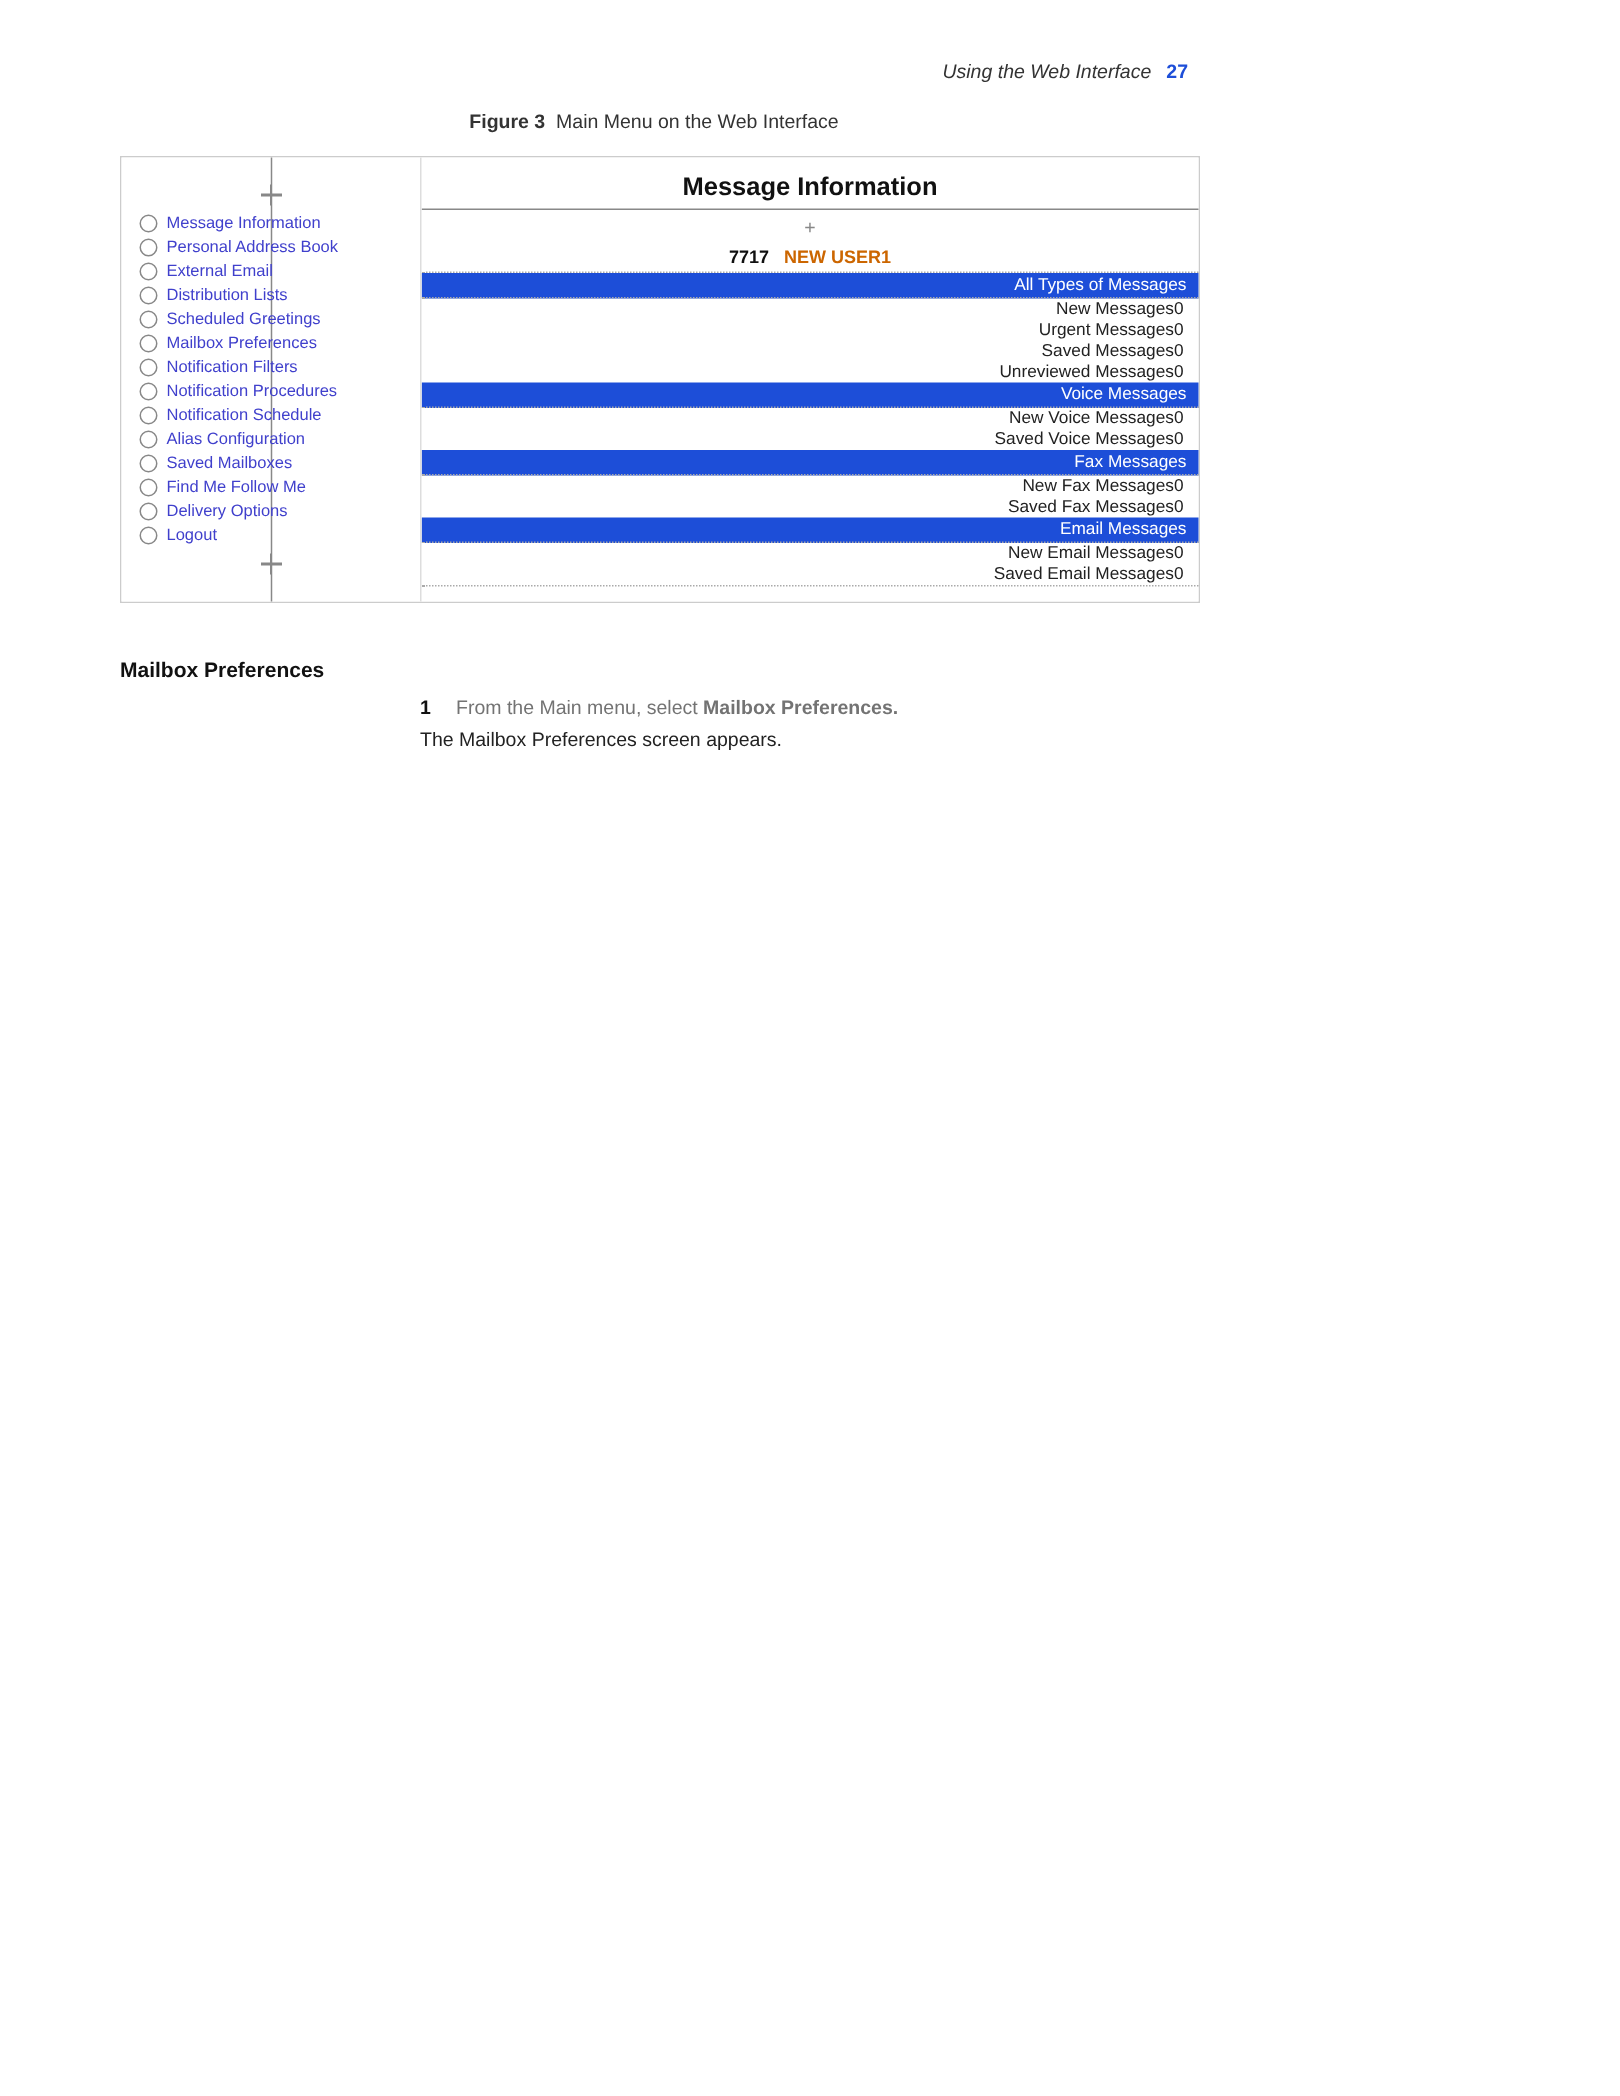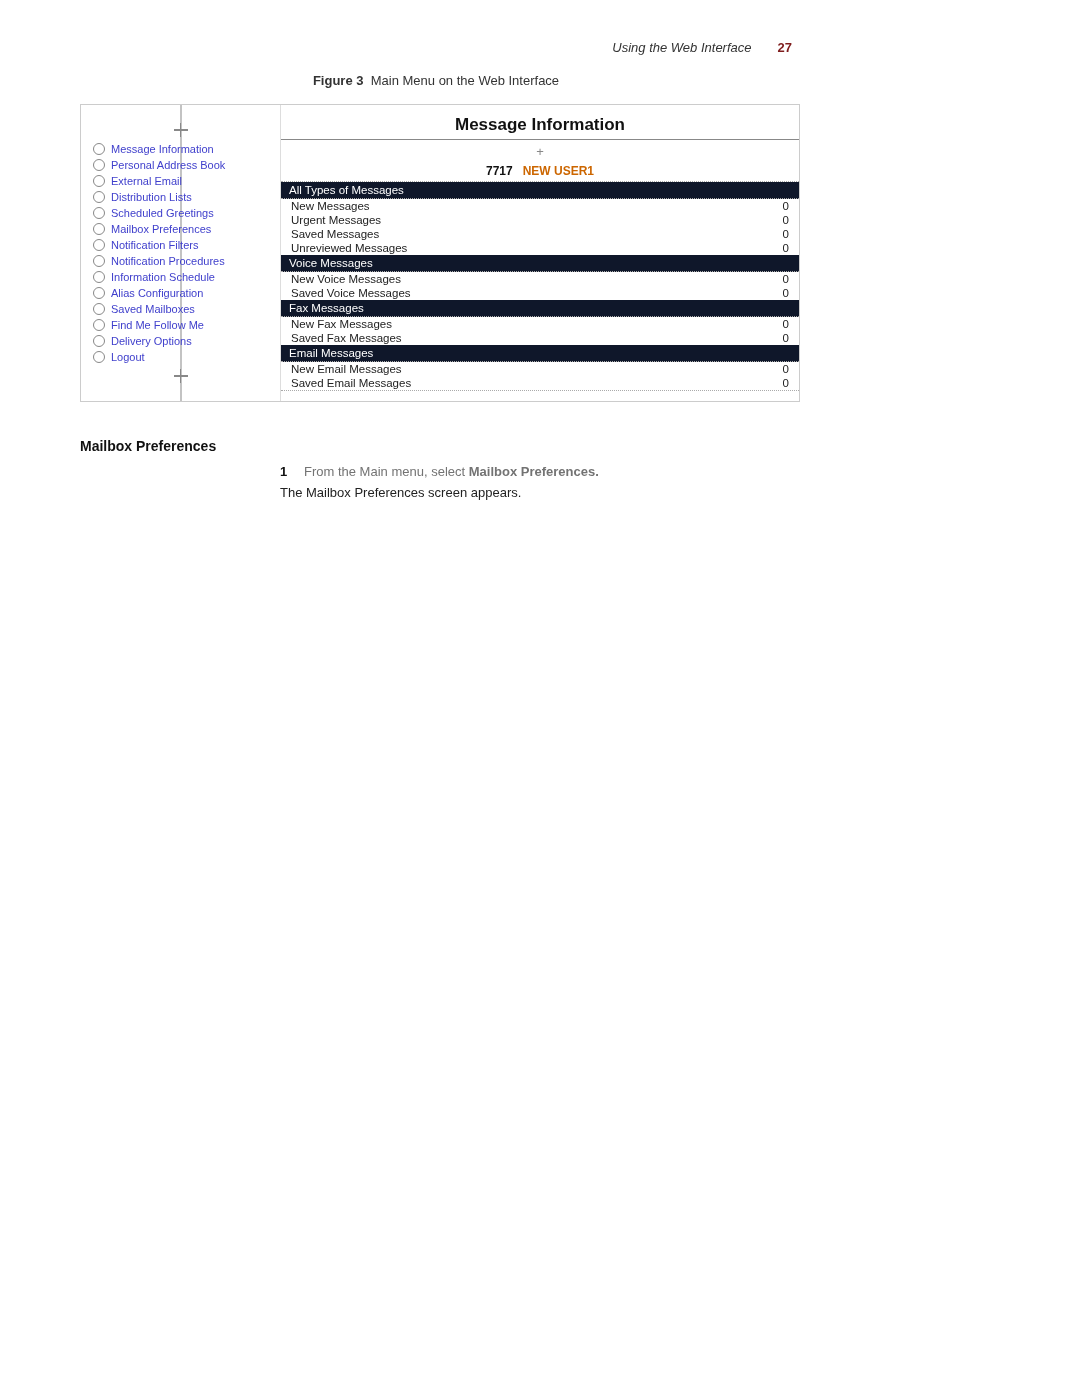--- a/index.html
+++ b/index.html
@@ -34,22 +34,22 @@
     .page-header-text {
       font-style: italic;
       font-size: 13px;
       color: #333;
     }
 
     .page-number {
       font-weight: bold;
       font-style: normal;
       font-size: 13px;
-      color: #7f1d1d;
-      margin-left: 26px;
+      color: #1d4ed8;
+      margin-left: 10px;
     }
 
     
     .figure-caption {
       text-align: center;
       font-size: 13px;
       color: #333;
       margin-bottom: 16px;
     }
 
@@ -146,39 +146,39 @@
       font-weight: bold;
       color: #111;
     }
 
     .user-name {
       color: #cc6600;
       font-weight: bold;
     }
 
     .msg-section-header {
-      background: #0f172a;
+      background: #1d4ed8;
       color: #fff;
       font-size: 11.5px;
-      text-align: left;
+      text-align: right;
       padding: 2px 8px;
       border-bottom: 1px dotted #aaa;
     }
 
     .msg-top-dotted {
       border-top: 1.5px dotted #aaa;
     }
 
     .msg-bottom-dotted {
       border-bottom: 1.5px dotted #aaa;
     }
 
     .msg-row {
       display: flex;
-      justify-content: space-between;
+      justify-content: flex-end;
       align-items: center;
       padding: 1px 10px;
       font-size: 11.5px;
       color: #222;
     }
 
     .msg-row .count {
       color: #222;
     }
 
@@ -320,21 +320,21 @@
       <div class="nav-item">
         <span class="nav-bullet"></span>
         <a class="nav-link">Notification Filters</a>
       </div>
       <div class="nav-item">
         <span class="nav-bullet"></span>
         <a class="nav-link">Notification Procedures</a>
       </div>
       <div class="nav-item">
         <span class="nav-bullet"></span>
-        <a class="nav-link">Information Schedule</a>
+        <a class="nav-link">Notification Schedule</a>
       </div>
       <div class="nav-item">
         <span class="nav-bullet"></span>
         <a class="nav-link">Alias Configuration</a>
       </div>
       <div class="nav-item">
         <span class="nav-bullet"></span>
         <a class="nav-link">Saved Mailboxes</a>
       </div>
       <div class="nav-item">

